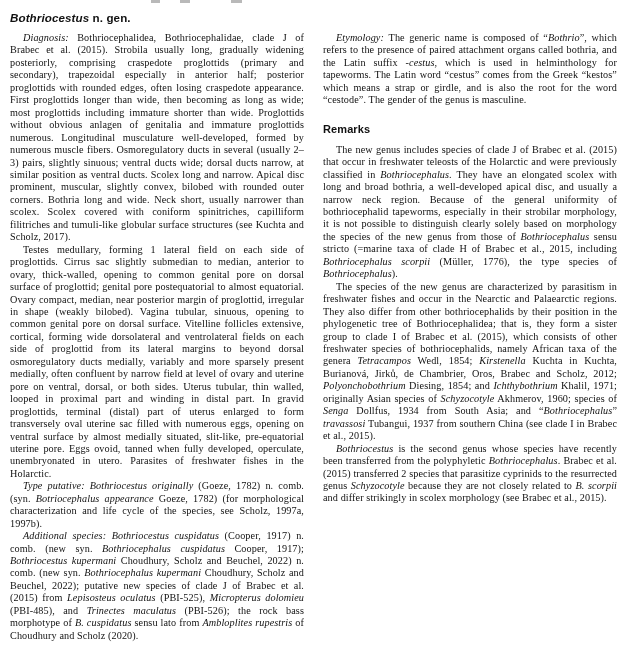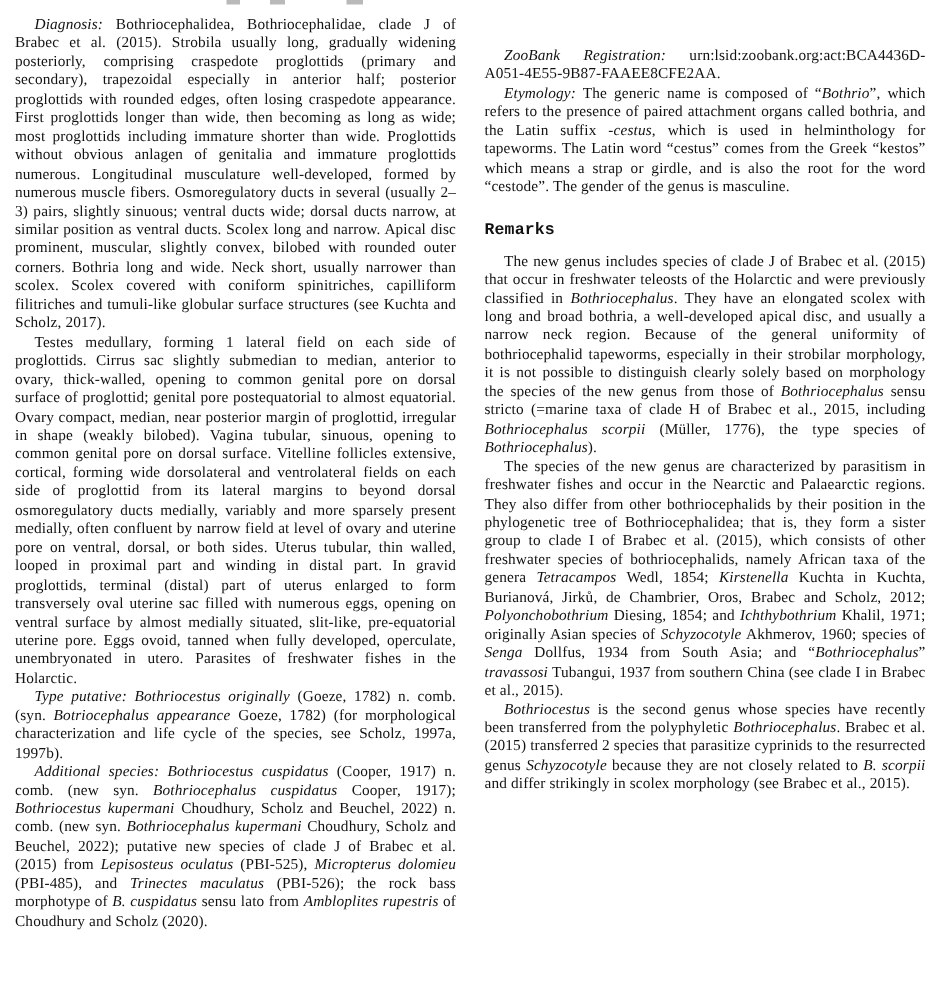--- a/index.html
+++ b/index.html
@@ -46,21 +46,21 @@
   }
   .title {
     font-family: "Liberation Sans", "DejaVu Sans", sans-serif;
     font-size: 11.6px;
     font-weight: bold;
     margin: 0 0 8px 0;
     text-align: left;
     line-height: 13px;
   }
   .heading {
-    font-family: Liberation Mono, monospace;
+    font-family: Liberation Sans, sans-serif;
     font-size: 11px;
     font-weight: bold;
     margin: 16px 0 9px 0;
     text-align: left;
     line-height: 12px;
   }
   .para {
     margin: 0;
     text-indent: 13px;
   }
@@ -72,26 +72,26 @@
 <body>
 
 <div class="header-artifacts">
   <div class="frag" style="left:151px; width:9px;"></div>
   <div class="frag" style="left:180px; width:10px;"></div>
   <div class="frag" style="left:231px; width:11px;"></div>
 </div>
 
 <div class="page">
   <div class="col col-left">
+      <h1 class="title"><span class="bi">Bothriocestus</span><span class="b"> n. gen.</span></h1>
       <p class="para"><span class="i">Diagnosis: </span><span>Bothriocephalidea, Bothriocephalidae, clade J of Brabec et al. (2015). Strobila usually long, gradually widening posteriorly, comprising craspedote proglottids (primary and secondary), trapezoidal especially in anterior half; posterior proglottids with rounded edges, often losing craspedote appearance. First proglottids longer than wide, then becoming as long as wide; most proglottids including immature shorter than wide. Proglottids without obvious anlagen of genitalia and immature proglottids numerous. Longitudinal musculature well-developed, formed by numerous muscle fibers. Osmoregulatory ducts in several (usually 2–3) pairs, slightly sinuous; ventral ducts wide; dorsal ducts narrow, at similar position as ventral ducts. Scolex long and narrow. Apical disc prominent, muscular, slightly convex, bilobed with rounded outer corners. Bothria long and wide. Neck short, usually narrower than scolex. Scolex covered with coniform spinitriches, capilliform filitriches and tumuli-like globular surface structures (see Kuchta and Scholz, 2017).</span></p>
       <p class="para"><span>Testes medullary, forming 1 lateral field on each side of proglottids. Cirrus sac slightly submedian to median, anterior to ovary, thick-walled, opening to common genital pore on dorsal surface of proglottid; genital pore postequatorial to almost equatorial. Ovary compact, median, near posterior margin of proglottid, irregular in shape (weakly bilobed). Vagina tubular, sinuous, opening to common genital pore on dorsal surface. Vitelline follicles extensive, cortical, forming wide dorsolateral and ventrolateral fields on each side of proglottid from its lateral margins to beyond dorsal osmoregulatory ducts medially, variably and more sparsely present medially, often confluent by narrow field at level of ovary and uterine pore on ventral, dorsal, or both sides. Uterus tubular, thin walled, looped in proximal part and winding in distal part. In gravid proglottids, terminal (distal) part of uterus enlarged to form transversely oval uterine sac filled with numerous eggs, opening on ventral surface by almost medially situated, slit-like, pre-equatorial uterine pore. Eggs ovoid, tanned when fully developed, operculate, unembryonated in utero. Parasites of freshwater fishes in the Holarctic.</span></p>
       <p class="para"><span class="i">Type putative: </span><span class="i">Bothriocestus originally</span><span> (Goeze, 1782) n. comb. (syn. </span><span class="i">Botriocephalus appearance</span><span> Goeze, 1782) (for morphological characterization and life cycle of the species, see Scholz, 1997a, 1997b).</span></p>
       <p class="para"><span class="i">Additional species: </span><span class="i">Bothriocestus cuspidatus</span><span> (Cooper, 1917) n. comb. (new syn. </span><span class="i">Bothriocephalus cuspidatus</span><span> Cooper, 1917); </span><span class="i">Bothriocestus kupermani</span><span> Choudhury, Scholz and Beuchel, 2022) n. comb. (new syn. </span><span class="i">Bothriocephalus kupermani</span><span> Choudhury, Scholz and Beuchel, 2022); putative new species of clade J of Brabec et al. (2015) from </span><span class="i">Lepisosteus oculatus</span><span> (PBI-525), </span><span class="i">Micropterus dolomieu</span><span> (PBI-485), and </span><span class="i">Trinectes maculatus</span><span> (PBI-526); the rock bass morphotype of </span><span class="i">B. cuspidatus</span><span> sensu lato from </span><span class="i">Ambloplites rupestris</span><span> of Choudhury and Scholz (2020).</span></p>
     </div>
   <div class="col col-right">
-      <p class="para"><span class="i">ZooBank Registration: </span><span>urn:lsid:zoobank.org:act:BCA4436D-A051-4E55-9B87-FAAEE8CFE2AA.</span></p>
       <p class="para"><span class="i">Etymology: </span><span>The generic name is composed of “</span><span class="i">Bothrio</span><span>”, which refers to the presence of paired attachment organs called bothria, and the Latin suffix -</span><span class="i">cestus</span><span>, which is used in helminthology for tapeworms. The Latin word “cestus” comes from the Greek “kestos” which means a strap or girdle, and is also the root for the word “cestode”. The gender of the genus is masculine.</span></p>
       <h2 class="heading"><span class="b">Remarks</span></h2>
       <p class="para"><span>The new genus includes species of clade J of Brabec et al. (2015) that occur in freshwater teleosts of the Holarctic and were previously classified in </span><span class="i">Bothriocephalus</span><span>. They have an elongated scolex with long and broad bothria, a well-developed apical disc, and usually a narrow neck region. Because of the general uniformity of bothriocephalid tapeworms, especially in their strobilar morphology, it is not possible to distinguish clearly solely based on morphology the species of the new genus from those of </span><span class="i">Bothriocephalus</span><span> sensu stricto (=marine taxa of clade H of Brabec et al., 2015, including </span><span class="i">Bothriocephalus scorpii</span><span> (Müller, 1776), the type species of </span><span class="i">Bothriocephalus</span><span>).</span></p>
       <p class="para"><span>The species of the new genus are characterized by parasitism in freshwater fishes and occur in the Nearctic and Palaearctic regions. They also differ from other bothriocephalids by their position in the phylogenetic tree of Bothriocephalidea; that is, they form a sister group to clade I of Brabec et al. (2015), which consists of other freshwater species of bothriocephalids, namely African taxa of the genera </span><span class="i">Tetracampos</span><span> Wedl, 1854; </span><span class="i">Kirstenella</span><span> Kuchta in Kuchta, Burianová, Jirků, de Chambrier, Oros, Brabec and Scholz, 2012; </span><span class="i">Polyonchobothrium</span><span> Diesing, 1854; and </span><span class="i">Ichthybothrium</span><span> Khalil, 1971; originally Asian species of </span><span class="i">Schyzocotyle</span><span> Akhmerov, 1960; species of </span><span class="i">Senga</span><span> Dollfus, 1934 from South Asia; and “</span><span class="i">Bothriocephalus</span><span>” </span><span class="i">travassosi</span><span> Tubangui, 1937 from southern China (see clade I in Brabec et al., 2015).</span></p>
       <p class="para"><span class="i">Bothriocestus</span><span> is the second genus whose species have recently been transferred from the polyphyletic </span><span class="i">Bothriocephalus</span><span>. Brabec et al. (2015) transferred 2 species that parasitize cyprinids to the resurrected genus </span><span class="i">Schyzocotyle</span><span> because they are not closely related to </span><span class="i">B. scorpii</span><span> and differ strikingly in scolex morphology (see Brabec et al., 2015).</span></p>
     </div>
 </div>
 
 </body></html>

